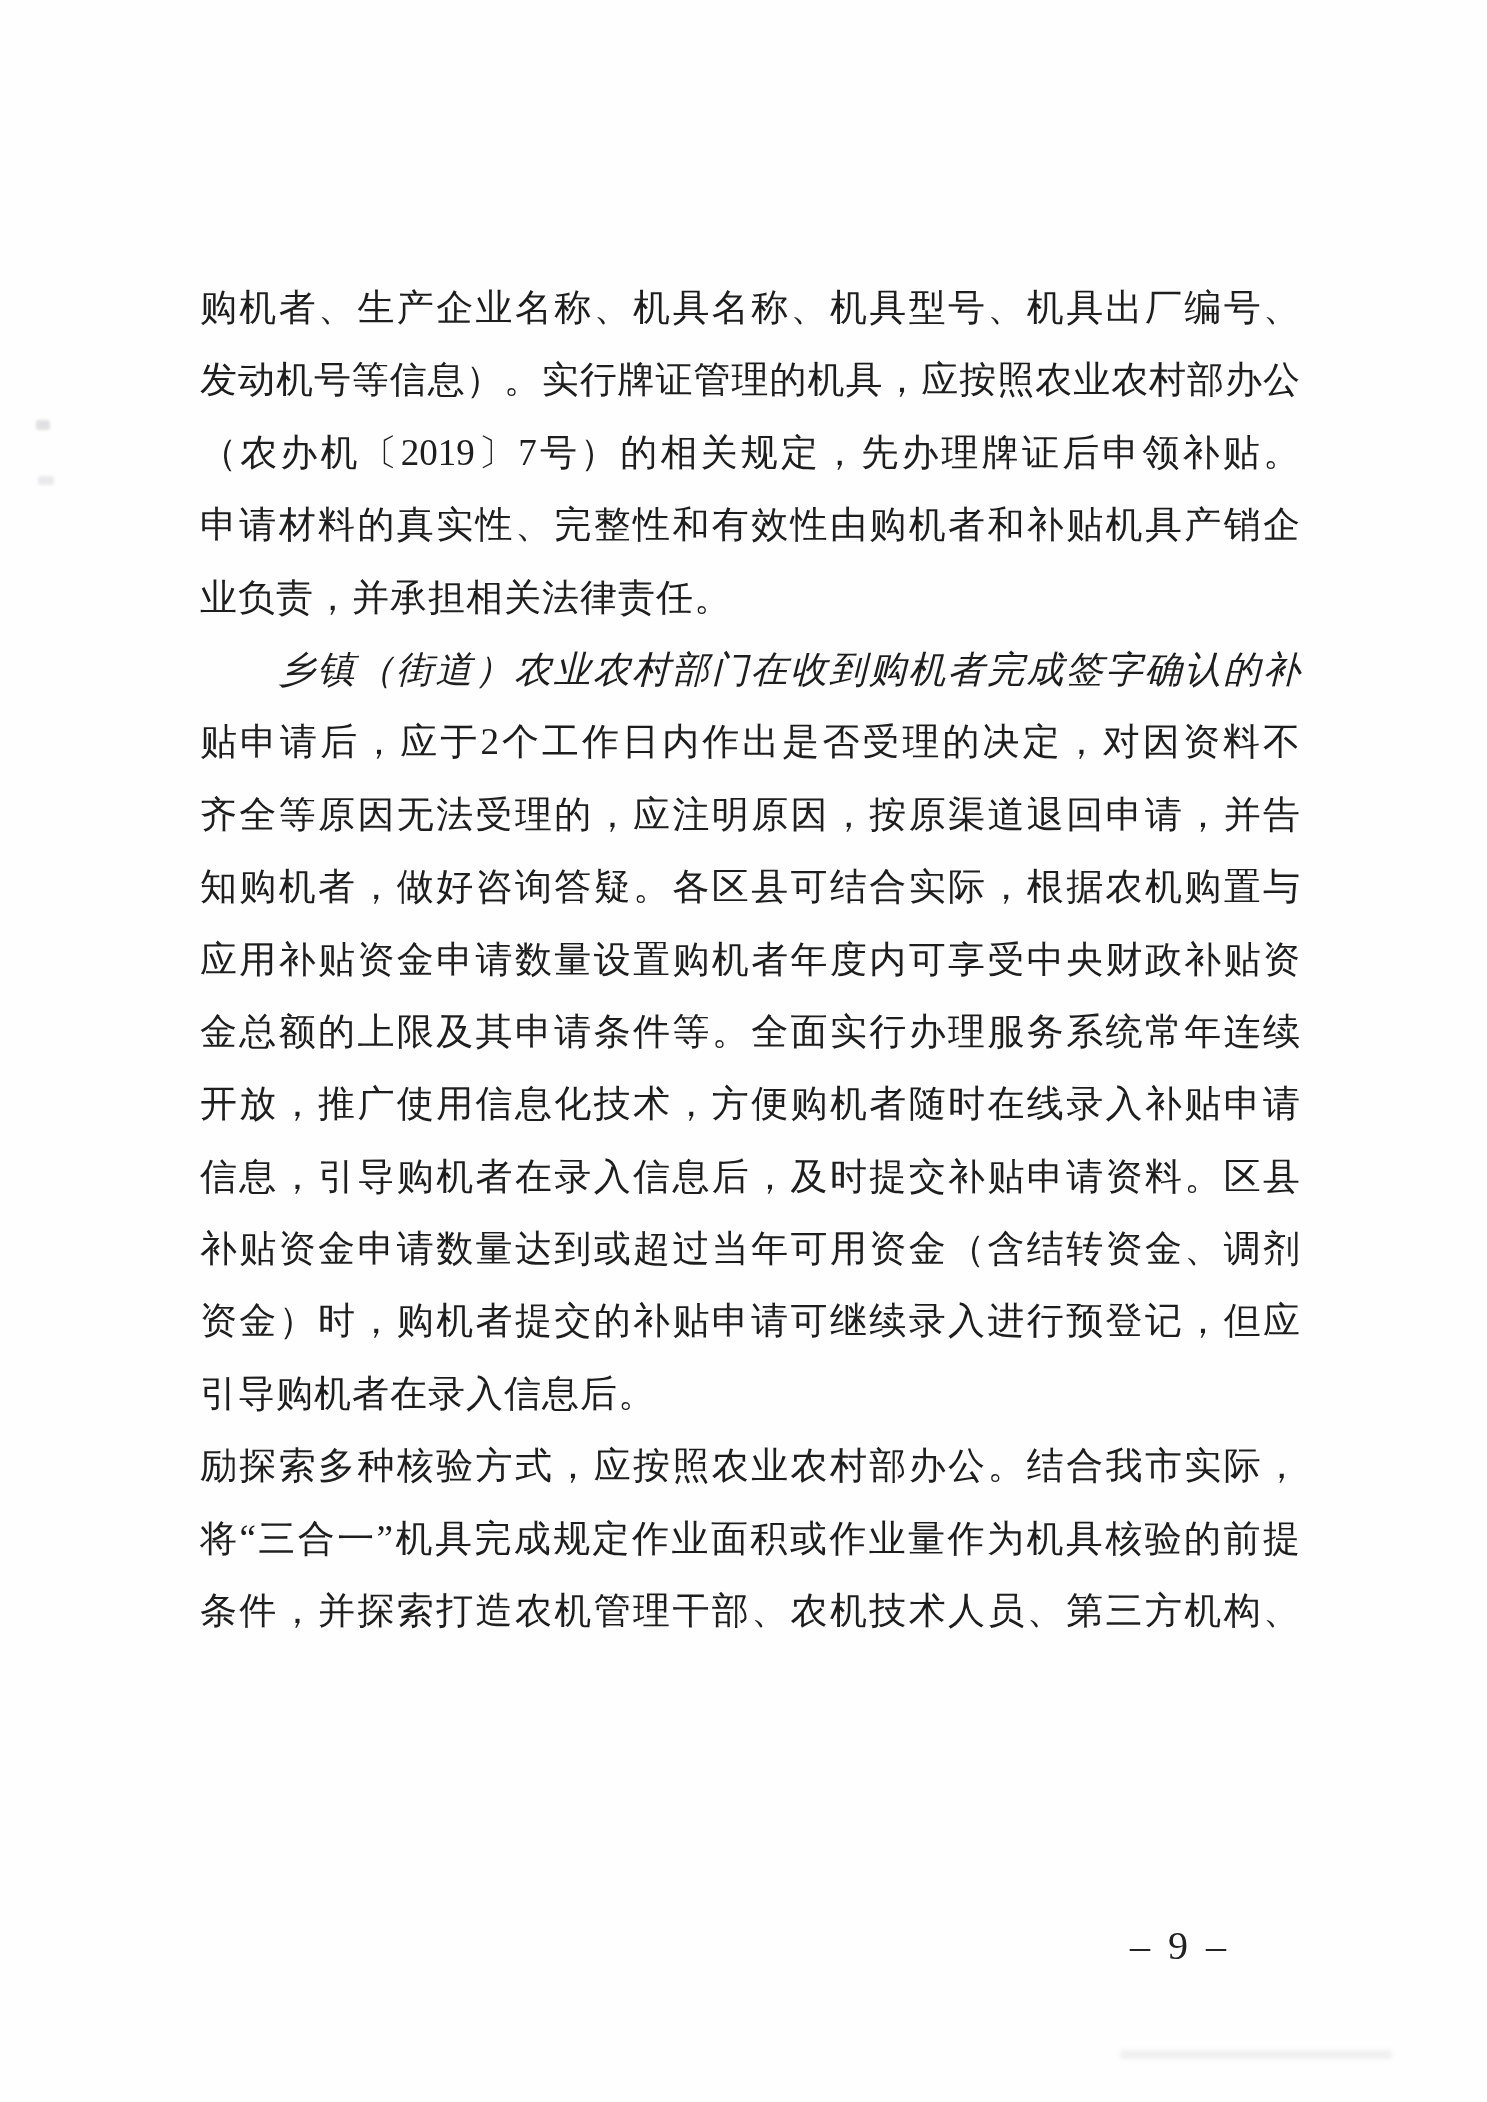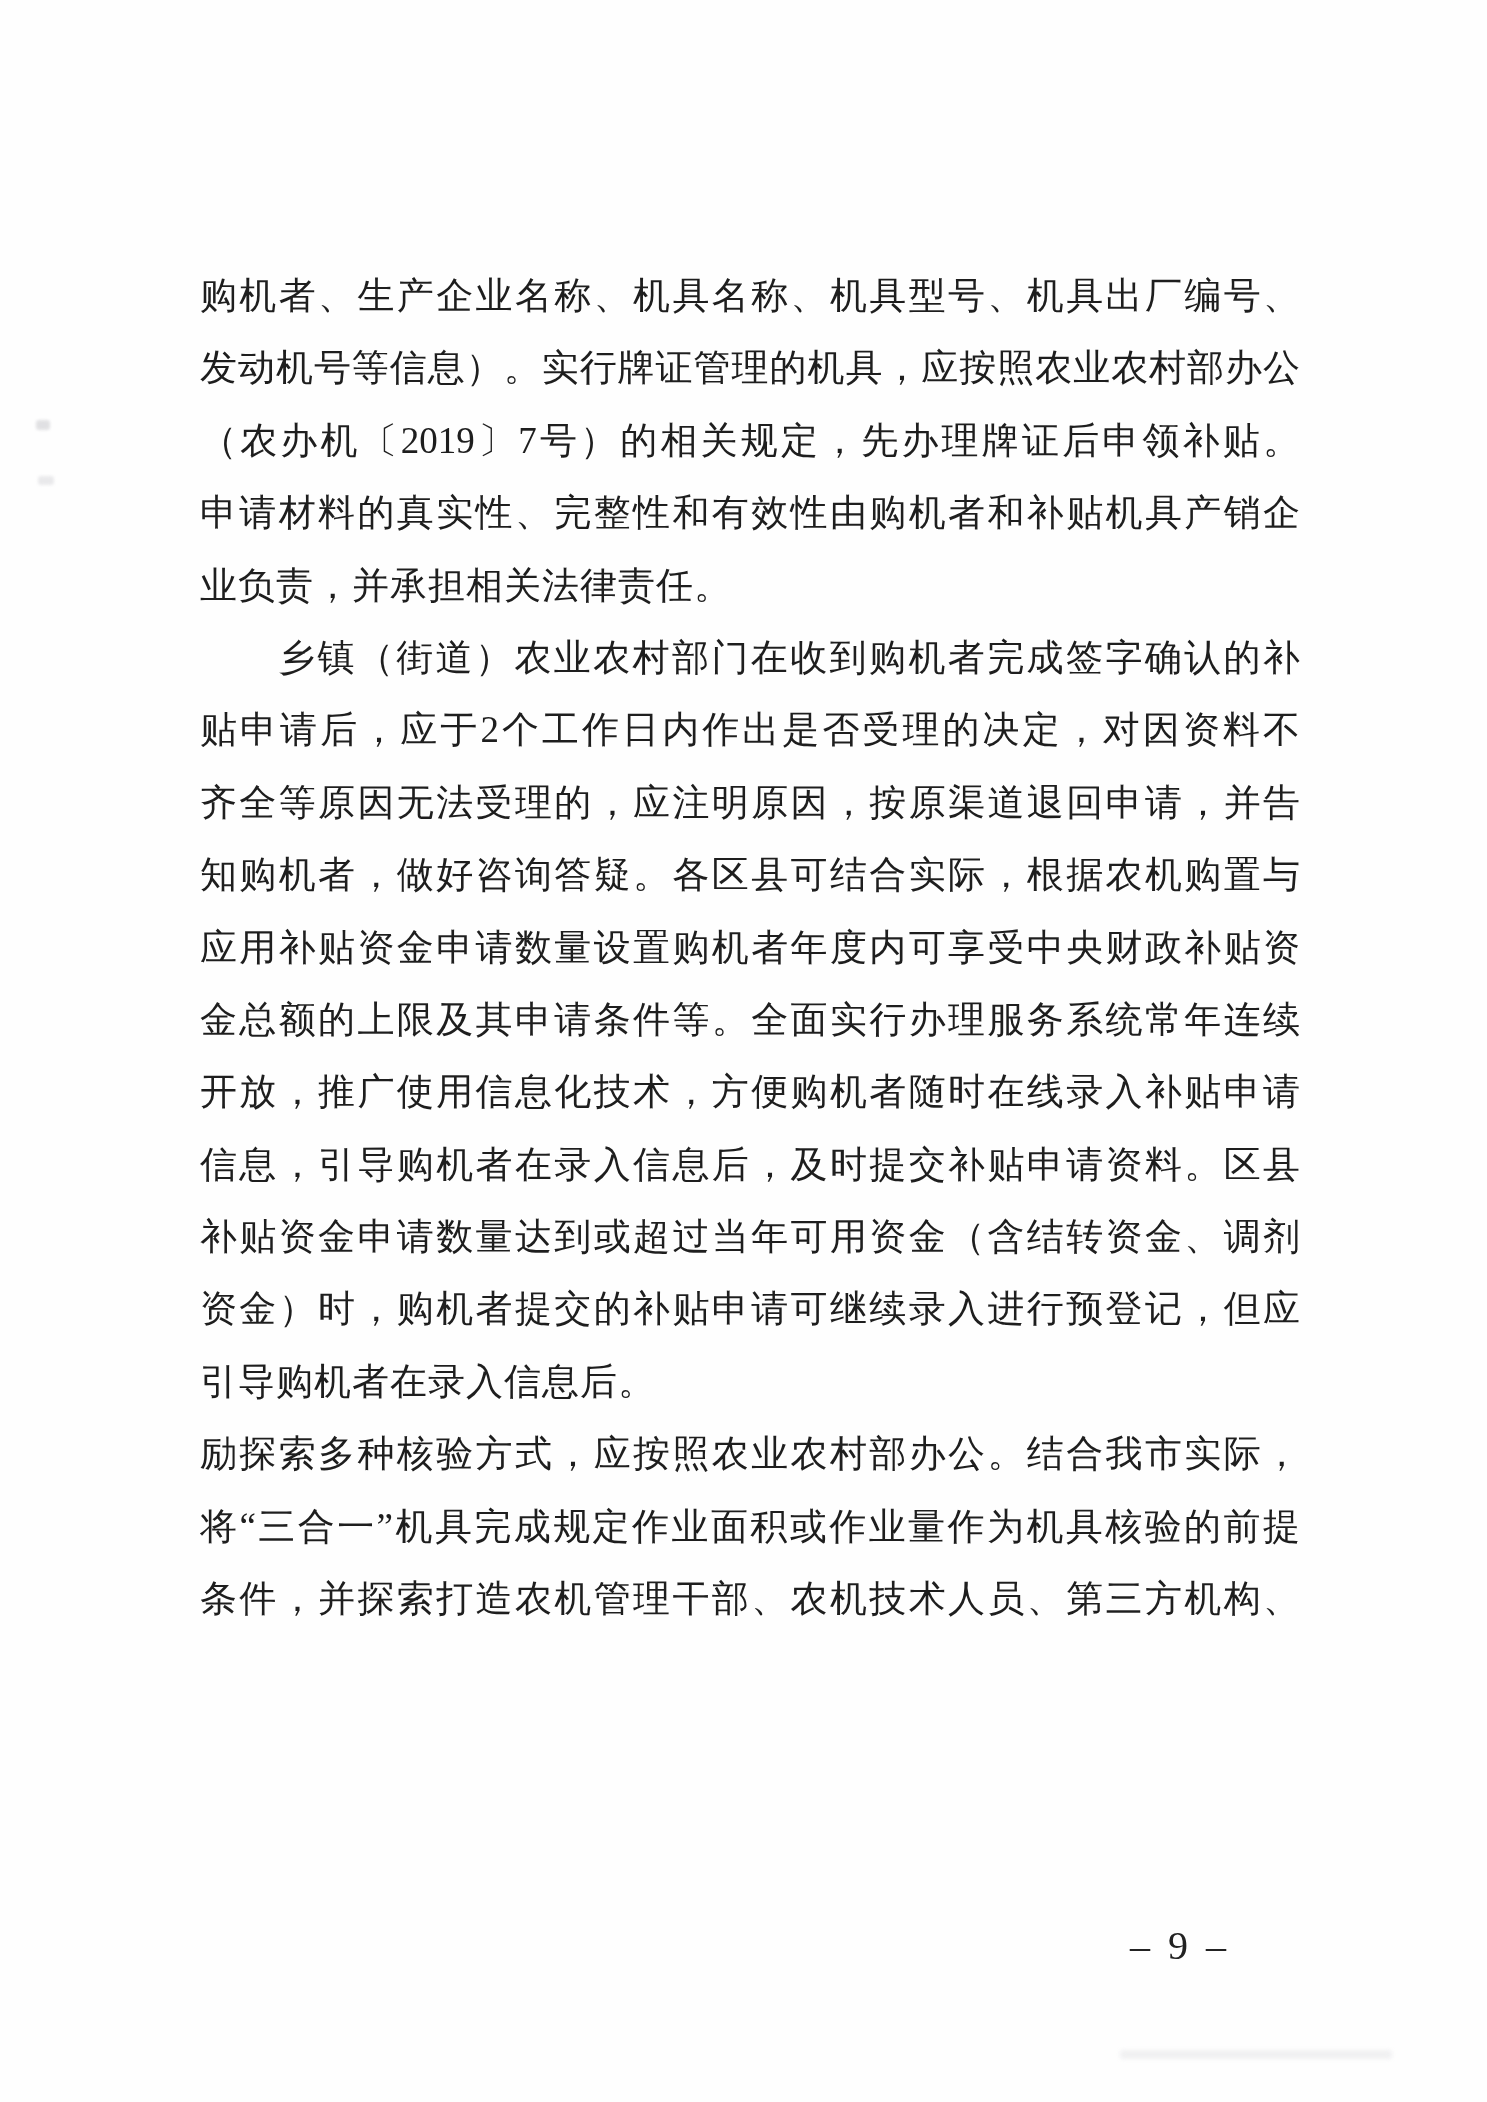--- a/index.html
+++ b/index.html
@@ -11,21 +11,21 @@
     position: relative;
     width: 1487px;
     height: 2102px;
     background: #fefefe;
     overflow: hidden;
     font-family: "Liberation Serif", "DejaVu Serif", serif;
   }
   .doc-body {
     position: absolute;
     left: 200px;
-    top: 260px;
+    top: 272px;
     width: 1100px;
   }
   .line {
     font-size: 37px;
     line-height: 72.4px;
     height: 72.4px;
     color: #1e1e1e;
     text-align: justify;
     text-align-last: left;
     letter-spacing: 1px;
@@ -76,21 +76,21 @@
 <body>
 
 <div class="page">
 
   <div class="doc-body">
       <div class="line fill"><span class="seg-regular">购机者、生产企业名称、机具名称、机具型号、机具出厂编号、</span></div>
       <div class="line fill"><span class="seg-regular">发动机号等信息）。实行牌证管理的机具，应按照农业农村部办公</span></div>
       <div class="line fill"><span class="seg-regular">（农办机〔2019〕7号）的相关规定，先办理牌证后申领补贴。</span></div>
       <div class="line fill"><span class="seg-regular">申请材料的真实性、完整性和有效性由购机者和补贴机具产销企</span></div>
       <div class="line"><span class="seg-regular">业负责，并承担相关法律责任。</span></div>
-      <div class="line fill" style="padding-left: 78px;"><span class="seg-regular">乡镇（街道）农业农村部门在收到购机者完成签字确认的补</span></div>
+      <div class="line fill" style="padding-left: 78px; font-style: italic;"><span class="seg-regular">乡镇（街道）农业农村部门在收到购机者完成签字确认的补</span></div>
       <div class="line fill"><span class="seg-regular">贴申请后，应于2个工作日内作出是否受理的决定，对因资料不</span></div>
       <div class="line fill"><span class="seg-regular">齐全等原因无法受理的，应注明原因，按原渠道退回申请，并告</span></div>
       <div class="line fill"><span class="seg-regular">知购机者，做好咨询答疑。各区县可结合实际，根据农机购置与</span></div>
       <div class="line fill"><span class="seg-regular">应用补贴资金申请数量设置购机者年度内可享受中央财政补贴资</span></div>
       <div class="line fill"><span class="seg-regular">金总额的上限及其申请条件等。全面实行办理服务系统常年连续</span></div>
       <div class="line fill"><span class="seg-regular">开放，推广使用信息化技术，方便购机者随时在线录入补贴申请</span></div>
       <div class="line fill"><span class="seg-regular">信息，引导购机者在录入信息后，及时提交补贴申请资料。区县</span></div>
       <div class="line fill"><span class="seg-regular">补贴资金申请数量达到或超过当年可用资金（含结转资金、调剂</span></div>
       <div class="line fill"><span class="seg-regular">资金）时，购机者提交的补贴申请可继续录入进行预登记，但应</span></div>
       <div class="line"><span class="seg-regular">引导购机者在录入信息后。</span></div>

